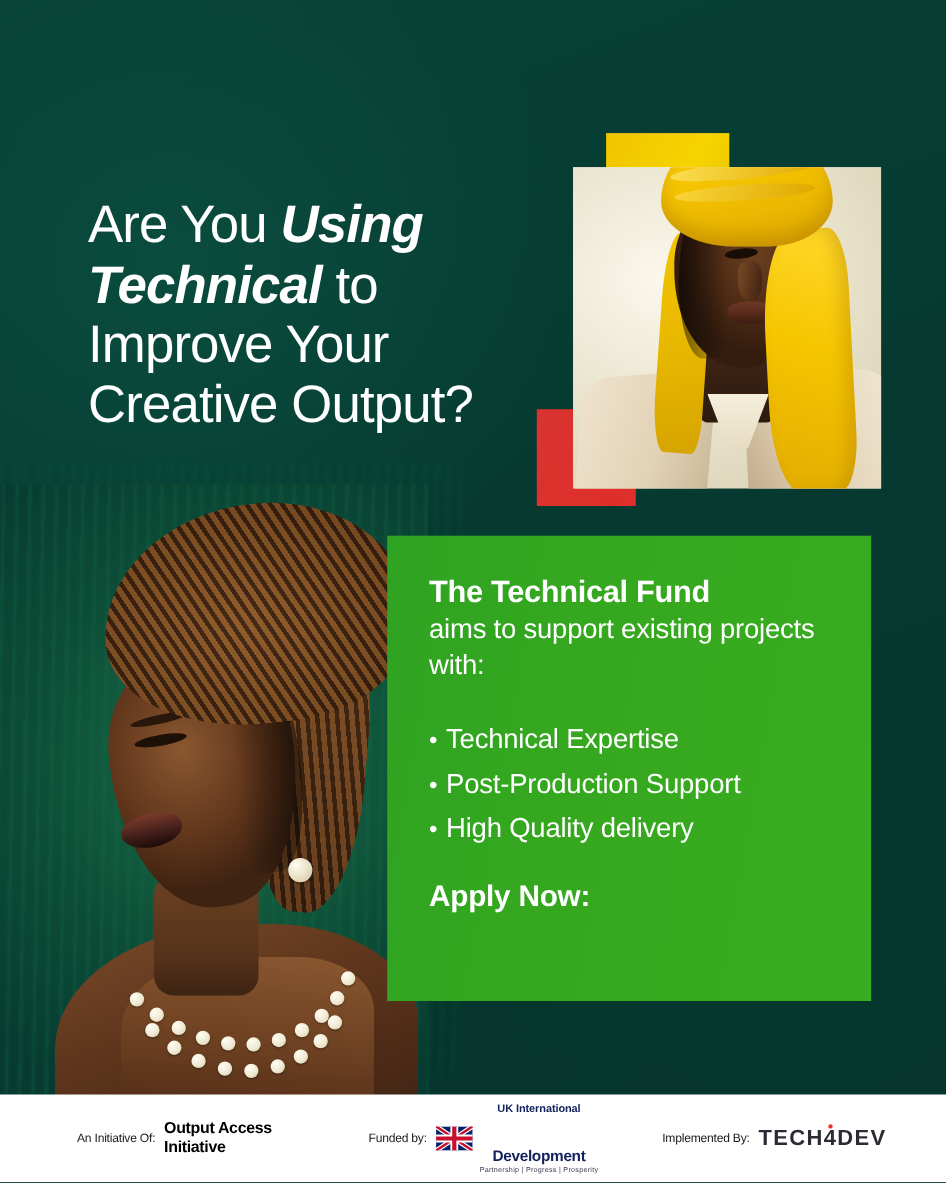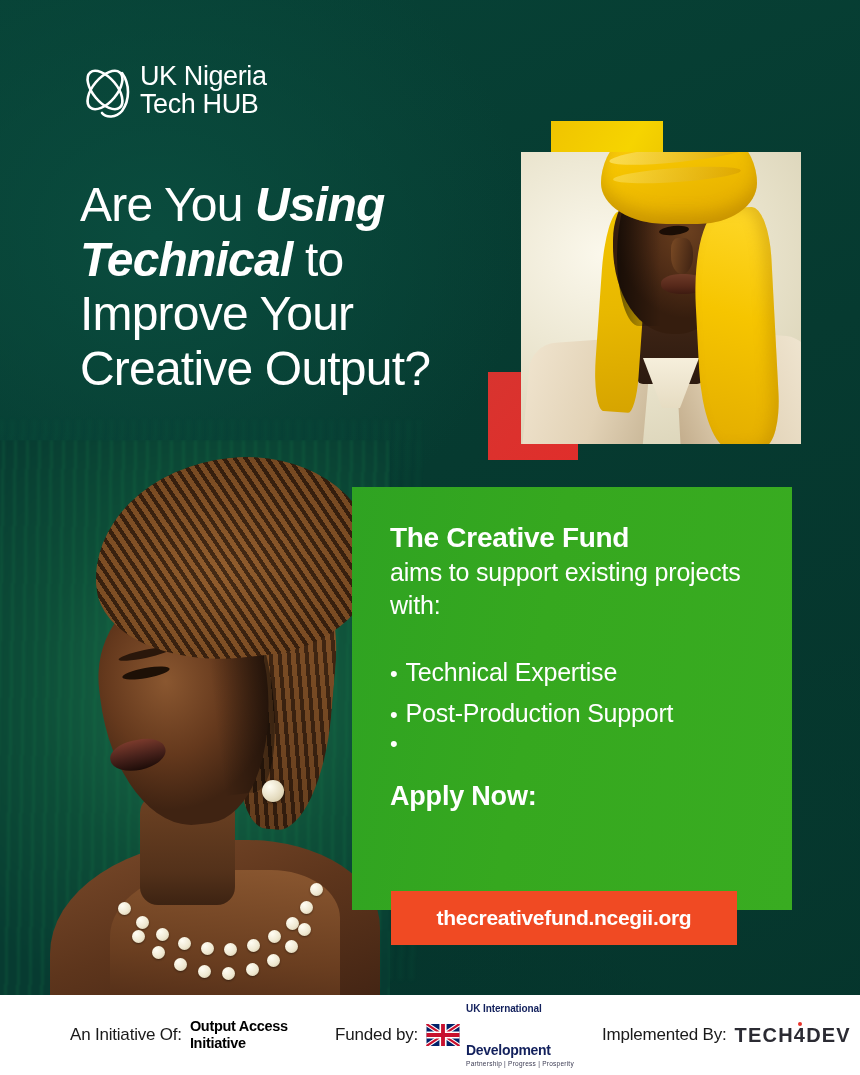--- a/index.html
+++ b/index.html
@@ -259,58 +259,45 @@
 
   
   .footer {
     position:absolute; left:0; top:995px; width:860px; height:80px;
     background:#ffffff; display:flex; align-items:center;
   }
   .f-block { display:flex; align-items:center; gap:8px; }
   .f-b1 { position:absolute; left:70px; }
   .f-b2 { position:absolute; left:335px; }
   .f-b3 { position:absolute; left:602px; }
-  .f-label { color:#1a1a1a; font-size:17px; font-weight:400; letter-spacing:-0.2px; white-space:nowrap; }
+  .f-label { color:#1a1a1a; font-size:11px; font-weight:400; letter-spacing:-0.2px; white-space:nowrap; }
   .dap { color:#000000; font-size:14.5px; font-weight:700; line-height:1.16; letter-spacing:-0.3px; }
   .ukid { display:flex; align-items:center; gap:6px; }
   .flag { width:34px; height:22px; flex:none; }
-  .ukid-text { display:flex; flex-direction:column; }
+  .ukid-text { display:flex; flex-direction:column;align-items:center; }
   .ukid-1 { color:#12205c; font-size:10px; font-weight:700; line-height:1.12; letter-spacing:-0.1px; }
   .ukid-2 { color:#12205c; font-size:14px; font-weight:700; line-height:1.08; letter-spacing:-0.3px;margin-top:28px; }
   .ukid-3 { color:#3a3a52; font-size:6.5px; font-weight:400; letter-spacing:.25px; margin-top:2px; white-space:nowrap; }
   .t4d { position:relative; display:flex; align-items:center; }
   .t4d-text {
     color:#2b2b33; font-size:20px; font-weight:700; letter-spacing:1.2px; font-family:"Liberation Sans", sans-serif;
   }
   .t4d-dot {
     position:absolute; left:63.5px; top:-2px; width:4px; height:4px; border-radius:50%; background:#e8332a;
   }
 </style>
 </head>
 <body>
 
 <div class="poster">
 
   <div class="bg-base"></div>
   <div class="bg-glow"></div>
   <div class="bg-streaks"></div>
 
-  <div class="logo">
-    <svg class="logo-mark" viewBox="0 0 56 62">
-      <g fill="none" stroke="#ffffff" stroke-width="2.6" stroke-linecap="round">
-        <ellipse cx="27" cy="30" rx="12" ry="23" transform="rotate(40 27 30)"></ellipse>
-        <ellipse cx="27" cy="30" rx="12" ry="23" transform="rotate(-40 27 30)"></ellipse>
-        <path d="M44 13 C52 24 52 40 44 51 C38 58 28 58 24 53"></path>
-      </g>
-    </svg>
-    <div class="logo-words">
-      <span>UK Nigeria</span>
-      <span>Tech HUB</span>
-    </div>
-  </div>
 
   <div class="headline">
     <span>Are You </span><i>Using</i><br>
     <i>Technical</i><span> to</span><br>
     <span>Improve Your</span><br>
     <span>Creative Output?</span>
   </div>
 
   <div class="comp">
     <div class="sq-yellow"></div>
@@ -364,42 +351,40 @@
       <div class="pearl" style="left:136px;top:95px;"></div>
       <div class="pearl" style="left:157px;top:86px;"></div>
       <div class="pearl" style="left:175px;top:72px;"></div>
       <div class="pearl" style="left:188px;top:55px;"></div>
     </div>
 
   </div>
 
   <div class="panel">
     <div class="panel-inner">
-      <div class="panel-title">The Creative Fund</div>
+      <div class="panel-title">The Technical Fund</div>
       <div class="panel-sub">aims to support existing projects with:</div>
       <ul class="bullets">
         <li>
           <span class="dot">•</span>
           <span>Technical Expertise</span>
         </li>
         <li>
           <span class="dot">•</span>
           <span>Post-Production Support</span>
         </li>
         <li>
           <span class="dot">•</span>
+          <span>High Quality delivery</span>
         </li>
       </ul>
       <div class="apply">Apply Now:</div>
     </div>
   </div>
 
-  <div class="url-btn">
-    <span>thecreativefund.ncegii.org</span>
-  </div>
 
   <div class="footer">
 
     <div class="f-block f-b1">
       <span class="f-label">An Initiative Of:</span>
       <div class="dap">
         <div>Output Access</div>
         <div>Initiative</div>
       </div>
     </div>

